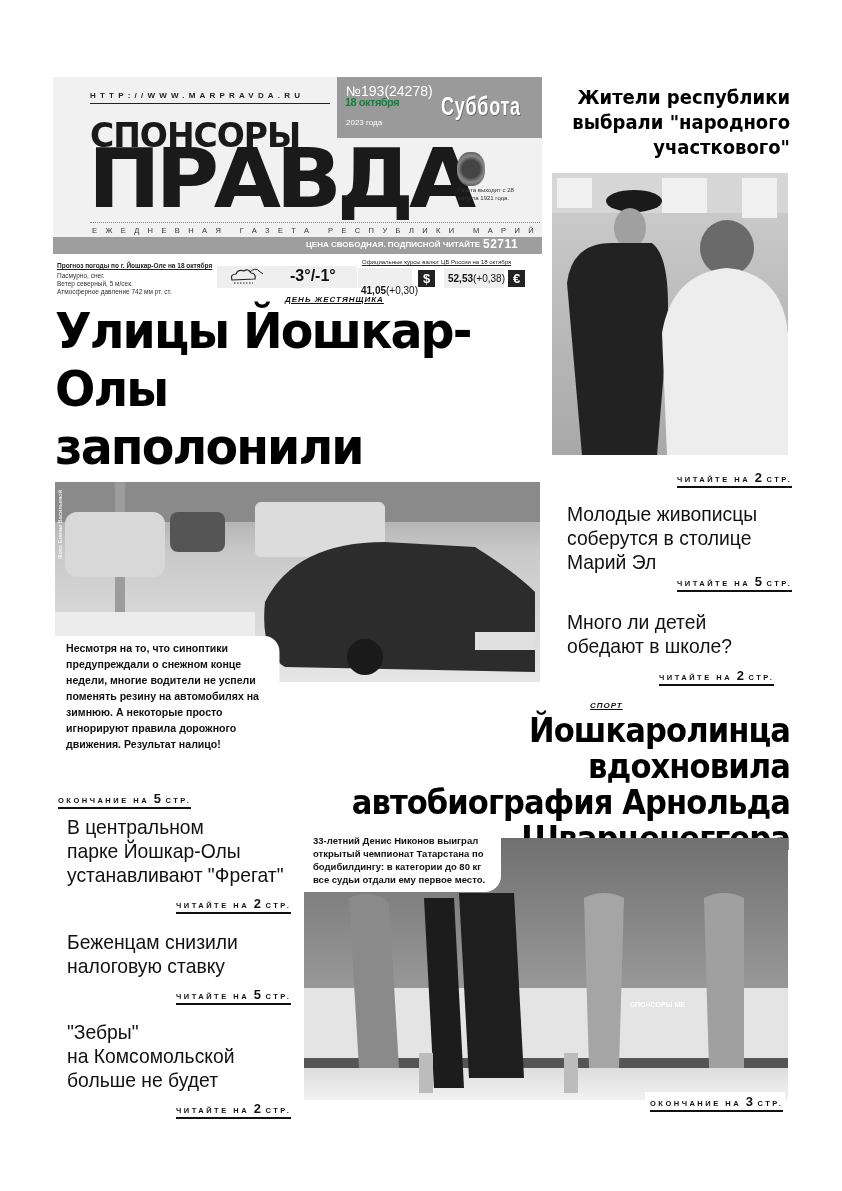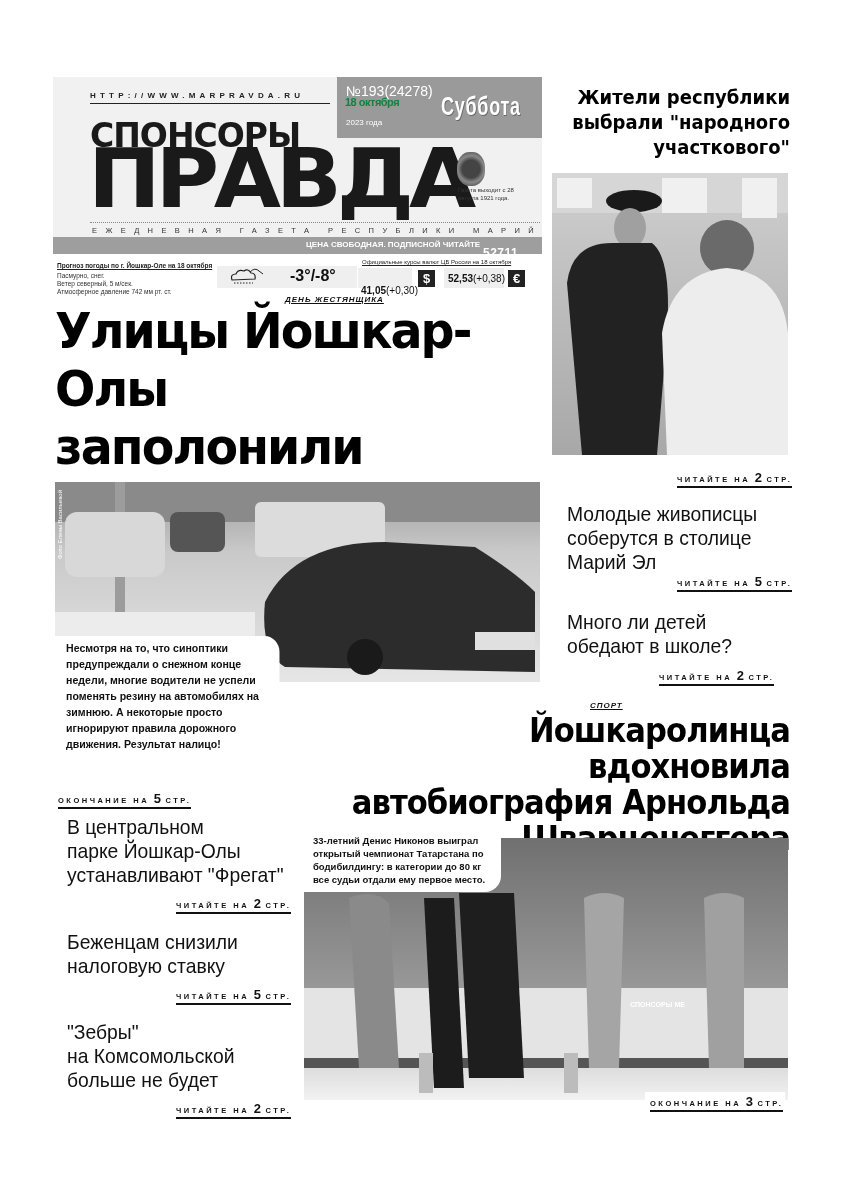--- a/index.html
+++ b/index.html
@@ -19,21 +19,21 @@
   .issue-year { left: 346px; top: 118px; font-size: 8px; color: #fff; }
   .weekday { left: 441px; top: 92px; font-size: 25px; font-weight: bold; color: #fff; transform: scaleX(0.72); transform-origin: left; letter-spacing: 1px; text-shadow: 1px 1px 0 #666; }
   .logo-1 { left: 90px; top: 116px; font-size: 33px; font-weight: 900; font-family: "DejaVu Sans", sans-serif; letter-spacing: -1px; color: #1a1a1a; transform: scaleX(1.0); }
   .logo-2 { left: 88px; top: 138px; font-size: 82px; font-weight: 900; font-family: "DejaVu Sans", sans-serif; color: #1a1a1a; letter-spacing: -5px; transform: scaleX(1.06); transform-origin: left; line-height: 1; }
   .emblem { left: 457px; top: 152px; width: 28px; height: 34px; border-radius: 45%; background: radial-gradient(circle, #444 0 40%, #888 60%, #333 100%); }
   .founded { left: 458px; top: 186px; font-size: 6px; line-height: 8px; color: #333; width: 60px; }
   .dot-rule { left: 90px; top: 222px; width: 450px; border-top: 1px dotted #888; }
   .tagline { left: 92px; top: 226px; font-size: 7.5px; letter-spacing: 8.4px; color: #333; }
   .price-bar { left: 53px; top: 237px; width: 489px; height: 17px; background: #9e9e9e; }
   .price-text { left: 306px; top: 240px; font-size: 8px; color: #fff; font-weight: bold; }
-  .price-index { left: 483px; top: 246px; font-size: 12px; color: #fff; font-weight: bold; letter-spacing: 0.5px; }
+  .price-index { left: 483px; top: 237px; font-size: 12px; color: #fff; font-weight: bold; letter-spacing: 0.5px; }
 
   
   .wx-title { left: 57px; top: 262px; font-size: 6.5px; text-decoration: underline; font-weight: bold; color: #222; }
   .wx-line { left: 57px; font-size: 6.5px; color: #333; }
   .wx-box { left: 217px; top: 266px; width: 140px; height: 22px; background: #efefef; }
   .wx-icon { left: 228px; top: 266px; width: 40px; height: 22px; }
   .wx-temp { left: 290px; top: 267px; font-size: 16px; font-weight: bold; color: #111; }
   .fx-title { left: 362px; top: 259px; font-size: 6px; text-decoration: underline; color: #222; }
   .fx-box { left: 358px; top: 268px; width: 54px; height: 20px; background: #efefef; }
   .fx-val { font-size: 10px; color: #111; }
@@ -90,21 +90,21 @@
 <div class="abs wx-title">Прогноз погоды по г. Йошкар-Оле на 18 октября</div>
 <div class="abs wx-line" style="top:272px">Пасмурно, снег.</div>
 <div class="abs wx-line" style="top:280px">Ветер северный, 5 м/сек.</div>
 <div class="abs wx-line" style="top:288px">Атмосферное давление 742 мм рт. ст.</div>
 <div class="abs wx-box"></div>
 <svg class="abs wx-icon" viewBox="0 0 40 22">
   <path d="M4 14 Q2 8 8 8 Q10 3 16 5 Q20 2 23 7 Q28 7 27 13 Z" fill="none" stroke="#222" stroke-width="1.2"></path>
   <path d="M22 6 Q27 1 31 5 L35 8" fill="none" stroke="#222" stroke-width="1"></path>
   <line x1="6" y1="17" x2="25" y2="17" stroke="#222" stroke-width="1" stroke-dasharray="1.5 1.5"></line>
 </svg>
-<div class="abs wx-temp">-3°/-8°</div>
+<div class="abs wx-temp">-3°/-1°</div>
 
 <div class="abs fx-title">Официальные курсы валют ЦБ России на 18 октября</div>
 <div class="abs fx-box"></div>
 <div class="abs" style="left:361px;top:280px">
   <b class="fx-val">41,05</b><span class="fx-val">(+0,30)</span>
 </div>
 <div class="abs fx-sym" style="left:418px;top:270px">$</div>
 <div class="abs fx-box" style="left:444px;width:60px"></div>
 <div class="abs" style="left:448px;top:268px">
   <b class="fx-val">52,53</b><span class="fx-val">(+0,38)</span>

